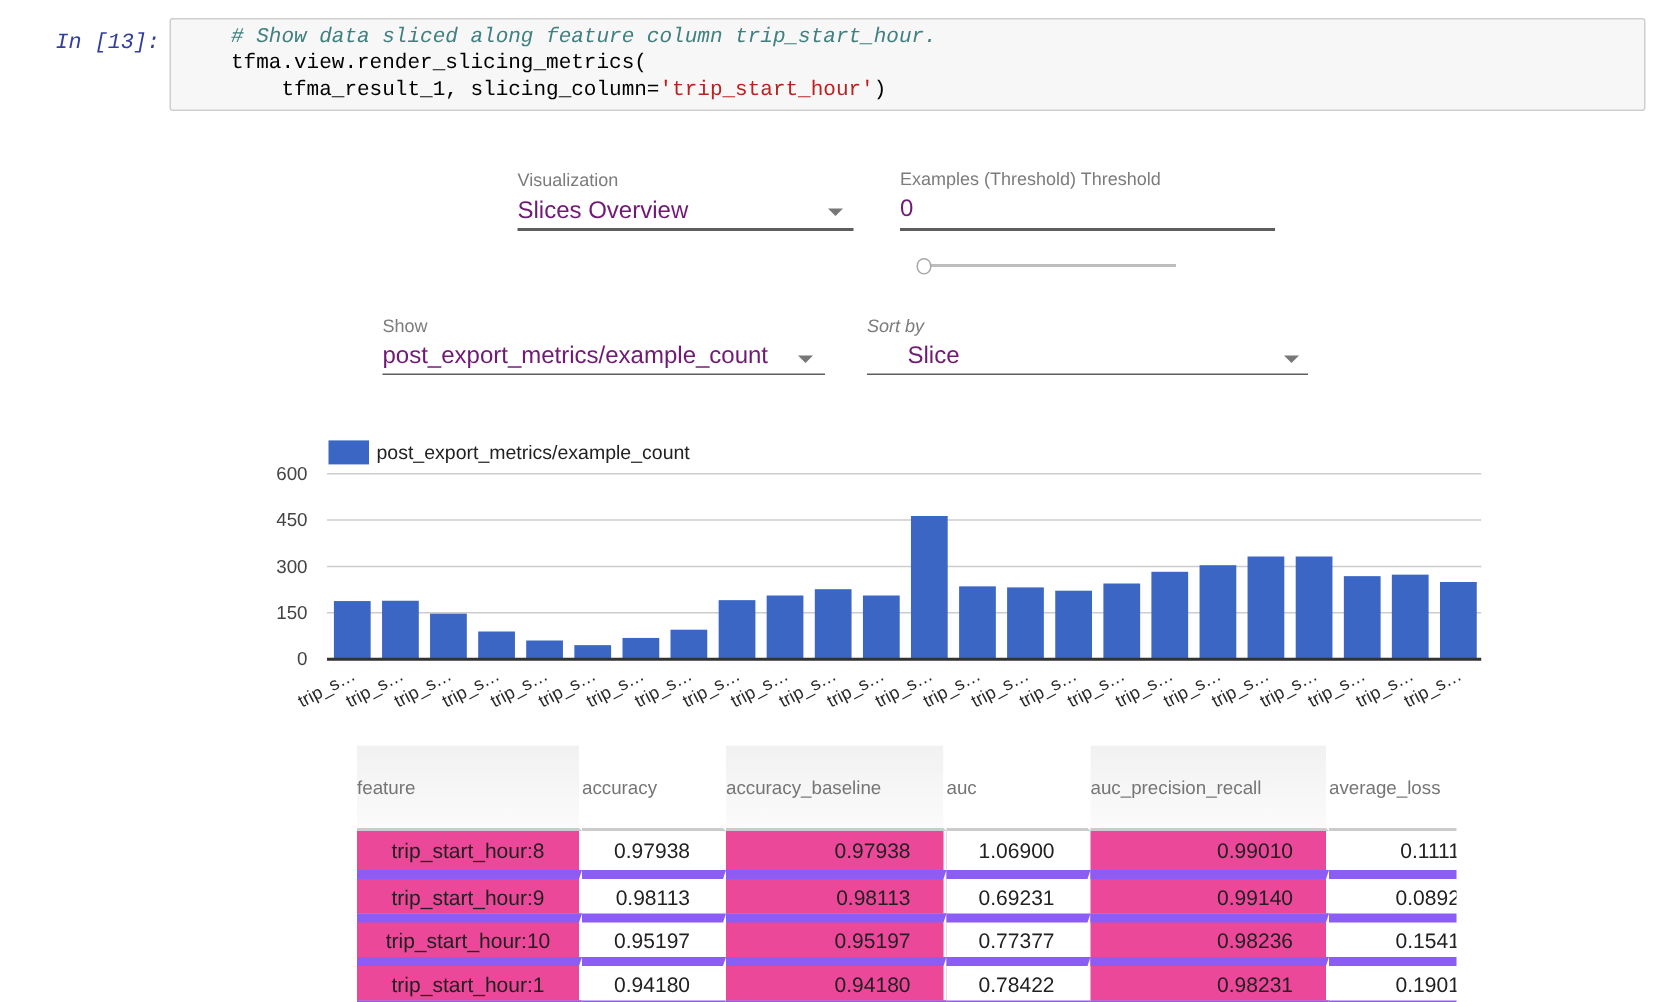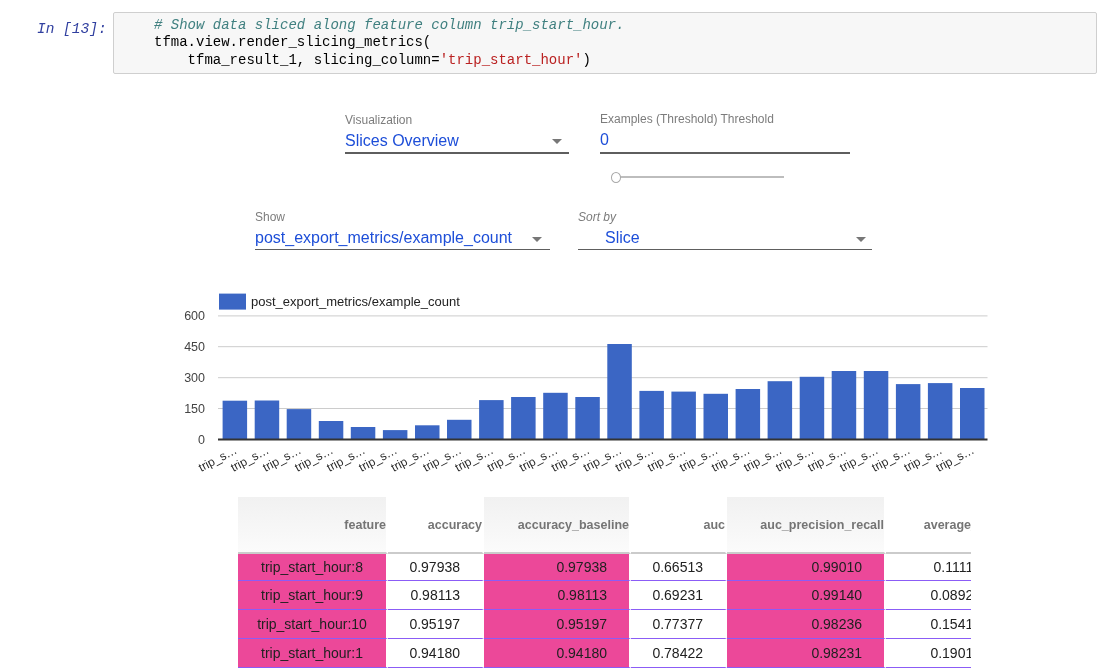--- a/index.html
+++ b/index.html
@@ -9,35 +9,35 @@
 
   
   .prompt { left:37px; top:20.5px; font-size:14.5px; color:#303F9F; font-family:"Liberation Mono", monospace;font-style:italic; }
   .codebox { left:113px; top:12px; width:984px; height:62px; background:#f7f7f7; border:1px solid #cfcfcf; border-radius:2px; }
   .code { left:117px; top:17px; font-size:14px; line-height:17.3px; color:#000; white-space:pre; font-family:"Liberation Mono", monospace;margin-left:37px; }
   .com { color:#408080; font-style:italic; }
   .str { color:#BA2121; }
 
   
   .lbl { font-size:12px; color:#7c7c7c; }
-  .val { font-size:16px; color:#1d4ed8; }
+  .val { font-size:16px; color:#701a75; }
   .uline { height:1.3px; background:#5e5e5e; }
   .arrow { width:0; height:0; border-left:5px solid transparent; border-right:5px solid transparent; border-top:5px solid #777; }
 
   
   .track { left:620px; top:175.5px; width:163.5px; height:2.2px; background:#bdbdbd; }
   .knob { left:610.8px; top:172px; width:10px; height:10.5px; border:1.8px solid #a9a9a9; border-radius:50%; background:#fff; }
 
   
   .tblwrap { left:238px; top:497px; width:733px; height:171px; overflow:hidden; }
   table { border-collapse:separate; border-spacing:0; table-layout:fixed; width:767px; font-size:14px; }
-  th { height:57px; font-weight:bold; color:#757575; text-align:right; font-size:12.5px; padding-top:1px;
+  th { height:57px; font-weight:normal; color:#757575; text-align:left; font-size:12.5px; padding-top:1px;
        border-bottom:2px solid #cbcbcb; background:#fff; }
   th.g { background:linear-gradient(180deg,#f1f1f1,#fbfbfb); }
-  td { height:29px; border-top:1px solid #8b5cf6; color:#212121; text-align:right; padding-right:22px; border-right:2px solid #fff; }
+  td { height:29px; border-top:6px solid #8b5cf6; color:#212121; text-align:right; padding-right:22px; border-right:2px solid #fff; }
   tr:first-child td { border-top:none; height:26px; }
   td.g { background:#ec4899; }
   td.feat { text-align:center; padding-right:0; }
   th { border-right:2px solid #fff; }
 </style>
 </head>
 <body>
   <div class="abs prompt">In [13]:</div>
   <div class="abs codebox"></div>
   <div class="abs code"><span class="com"># Show data sliced along feature column trip_start_hour.</span>
@@ -154,21 +154,21 @@
           <th>auc</th>
           <th class="g">auc_precision_recall</th>
           <th>average_loss</th>
         </tr>
       </thead>
       <tbody>
         <tr>
           <td class="g feat">trip_start_hour:8</td>
           <td>0.97938</td>
           <td class="g">0.97938</td>
-          <td>0.66513</td>
+          <td>1.06900</td>
           <td class="g">0.99010</td>
           <td>0.11119</td>
         </tr>
         <tr>
           <td class="g feat">trip_start_hour:9</td>
           <td>0.98113</td>
           <td class="g">0.98113</td>
           <td>0.69231</td>
           <td class="g">0.99140</td>
           <td>0.08929</td>

